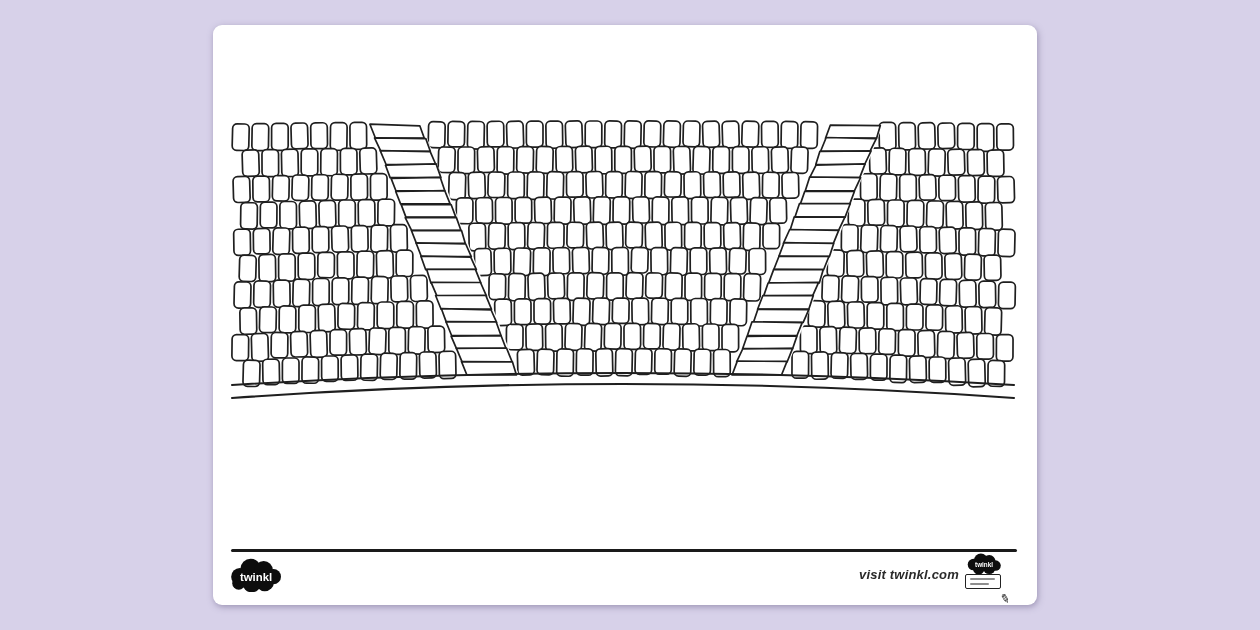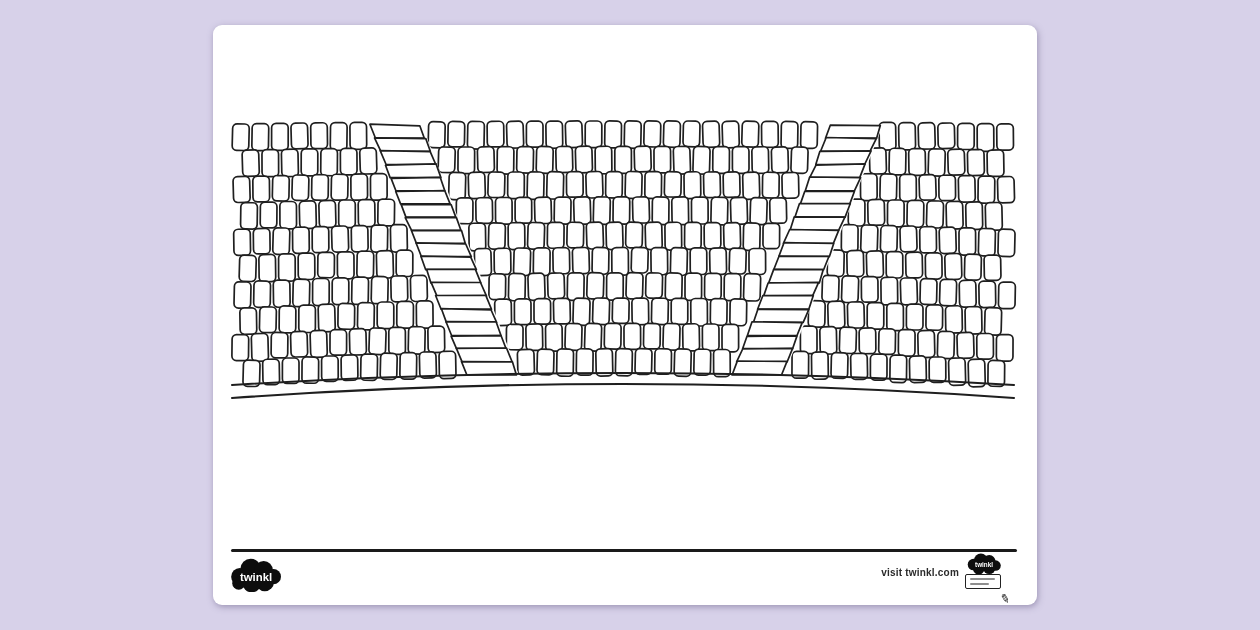--- a/index.html
+++ b/index.html
@@ -5,21 +5,21 @@
   html,body{margin:0;padding:0;background:#d7d1e9;}
   .stage{position:relative;width:1108px;height:630px;background:#d7d1e9;overflow:hidden;
          font-family:"Liberation Sans",sans-serif;}
   .paper{position:absolute;left:213px;top:25px;width:824px;height:580px;background:#ffffff;
          border-radius:9px;box-shadow:1px 2px 6px rgba(99,89,130,0.5);}
   .illus{position:absolute;left:0;top:0;width:824px;height:580px;}
   .footer-rule{position:absolute;left:18px;top:524px;width:786px;height:3px;background:#1a1a1a;border-radius:2px;}
   .logo-svg{position:absolute;left:16px;top:532px;width:52px;height:35px;}
   .logo-text{font-family:"Liberation Sans",sans-serif;font-weight:bold;}
   .visit{position:absolute;left:560px;top:542px;width:186px;text-align:right;
-         font-size:10px;font-weight:bold;color:#2a2a2a;letter-spacing:0.2px;}
+         font-size:13px;font-weight:bold;color:#2a2a2a;letter-spacing:0.2px;font-style:italic;}
   .badge{position:absolute;left:750px;top:528px;width:42px;height:48px;}
   .badge-cloud{position:absolute;left:3px;top:0;width:36px;height:21px;}
   .badge-box{position:absolute;left:2px;top:21px;width:36px;height:15px;border:1.3px solid #222;
              border-radius:2px;background:#fff;box-sizing:border-box;}
   .badge-bar{position:absolute;height:2px;background:#8e8e8e;border-radius:1px;}
   .bar1{left:4px;top:3px;width:25px;}
   .bar2{left:4px;top:8px;width:19px;}
   .pencil-icon{position:absolute;right:-5px;bottom:-4px;font-size:12px;color:#111;
                transform:rotate(15deg);line-height:1;}
 </style>

